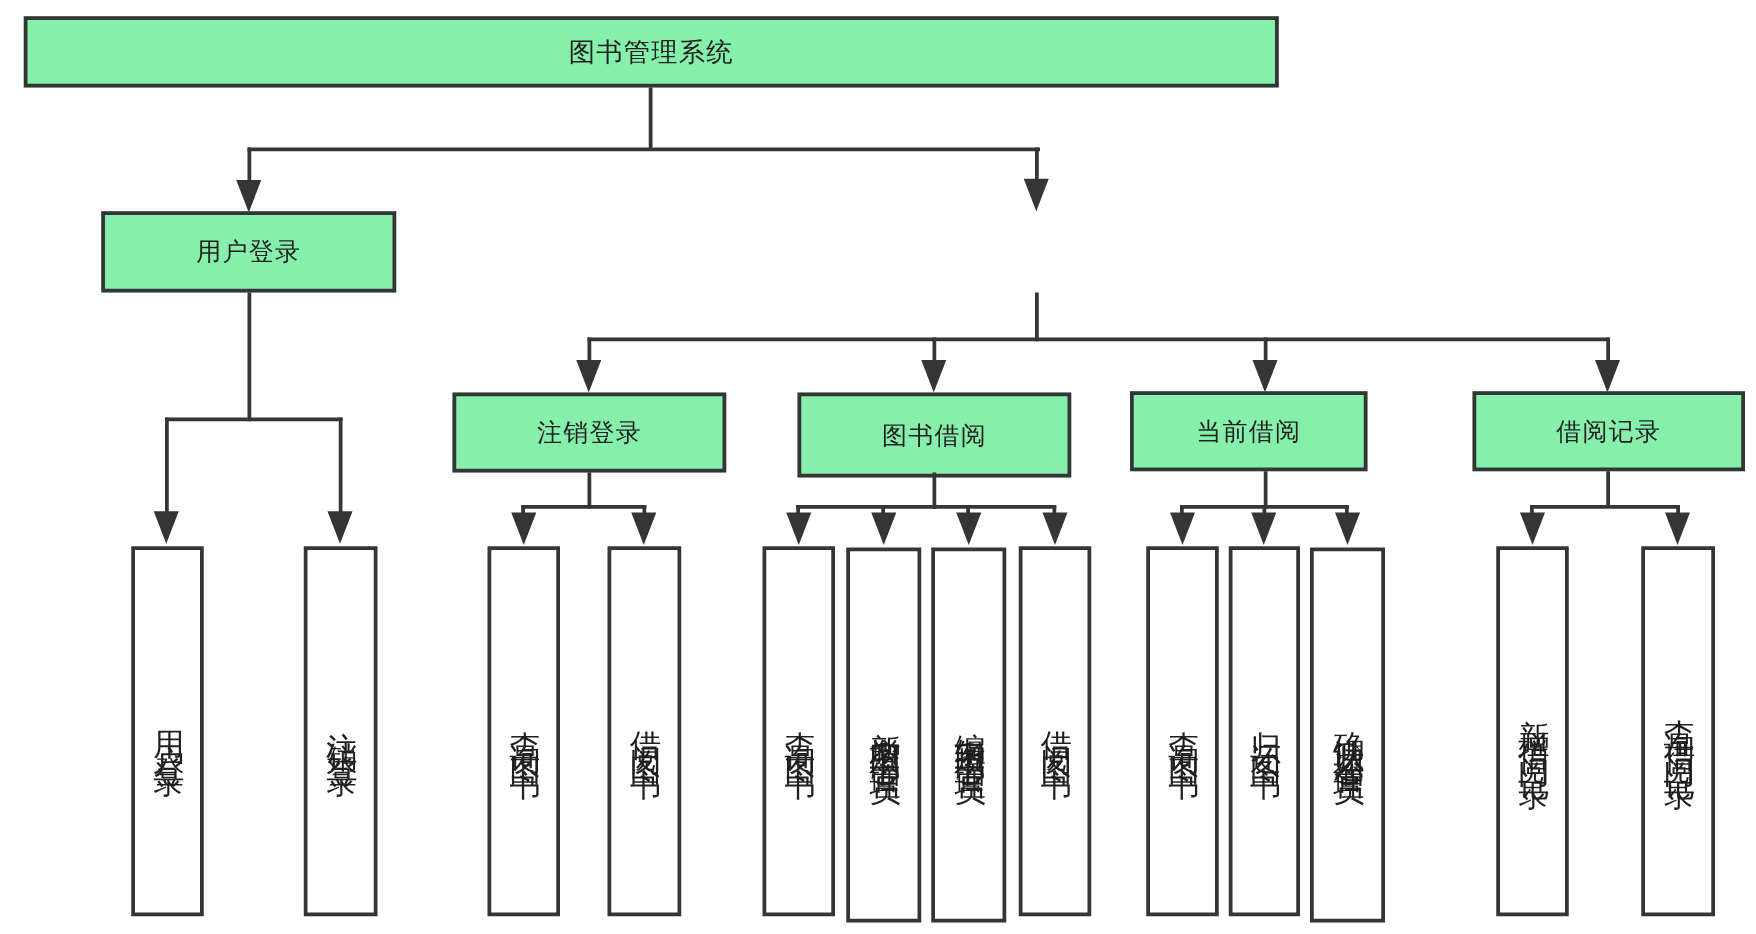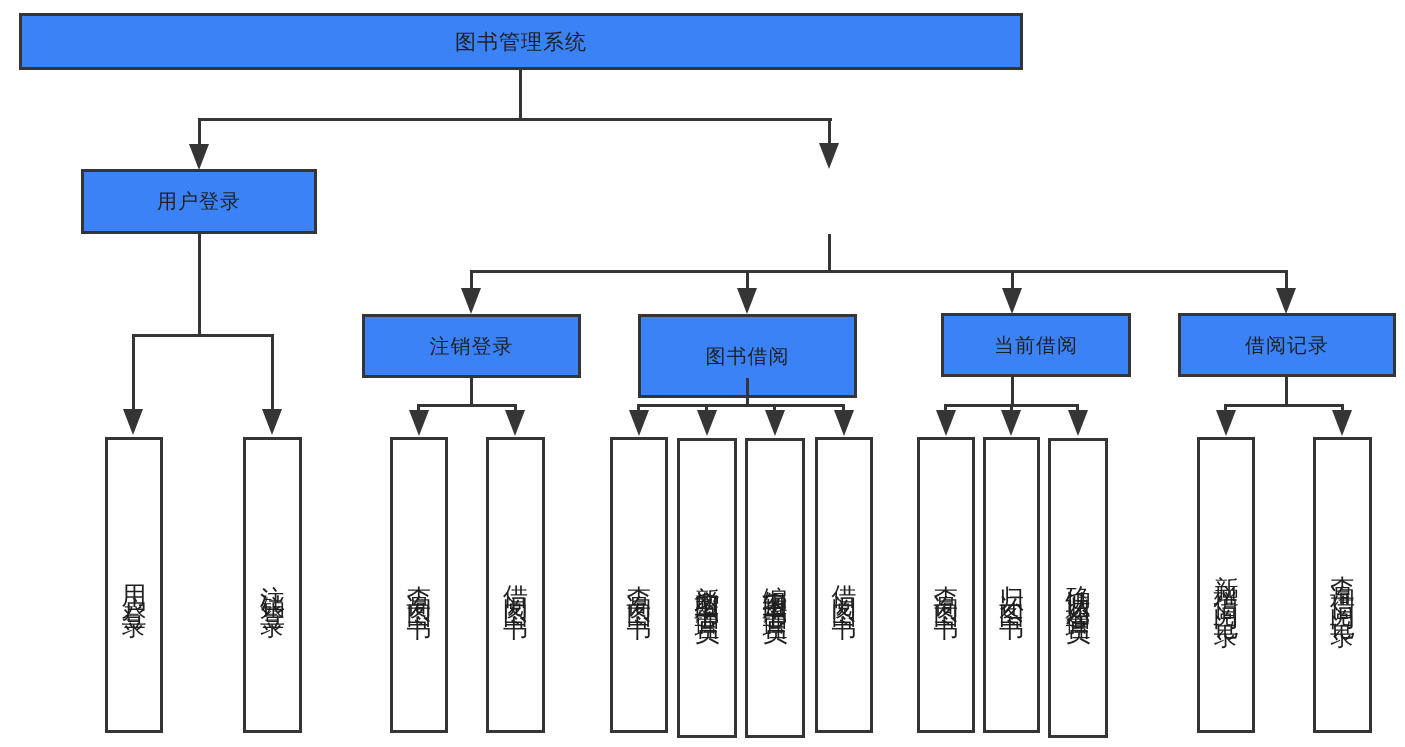--- a/index.html
+++ b/index.html
@@ -12,21 +12,21 @@
     position: relative;
     width: 1405px;
     height: 747px;
     background: #ffffff;
     overflow: hidden;
   }
   .box {
     position: absolute;
     box-sizing: border-box;
     border: 3px solid #353535;
-    background: #3b82f6;
+    background: #86efac;
     color: #1f1f1f;
     display: flex;
     align-items: center;
     justify-content: center;
     font-size: 20px;
     letter-spacing: 1px;
     white-space: nowrap;
   }
   .box.root { font-size: 21px; }
   .vbox {
@@ -104,22 +104,22 @@
   <div class="vline" style="left:470px;top:270px;height:21px;"></div>
   <div class="arrow" style="left:461px;top:288px;"></div>
   <div class="vline" style="left:746px;top:270px;height:21px;"></div>
   <div class="arrow" style="left:737px;top:288px;"></div>
   <div class="vline" style="left:1011px;top:270px;height:21px;"></div>
   <div class="arrow" style="left:1002px;top:288px;"></div>
   <div class="vline" style="left:1285px;top:270px;height:21px;"></div>
   <div class="arrow" style="left:1276px;top:288px;"></div>
 
   <div class="box" style="left:362px;top:314px;width:219px;height:64px;">注销登录</div>
-  <div class="box" style="left:638px;top:314px;width:219px;height:84px;">图书借阅</div>
-  <div class="box" style="left:904px;top:313px;width:190px;height:64px;margin-left:37px;">当前借阅</div>
+  <div class="box" style="left:638px;top:314px;width:219px;height:68px;">图书借阅</div>
+  <div class="box" style="left:904px;top:313px;width:190px;height:64px;">当前借阅</div>
   <div class="box" style="left:1178px;top:313px;width:218px;height:64px;">借阅记录</div>
 
   <div class="vline" style="left:470px;top:378px;height:29px;"></div>
   <div class="hline" style="left:417px;top:404px;width:100px;"></div>
   <div class="vline" style="left:417px;top:404px;height:9px;"></div>
   <div class="arrow" style="left:409px;top:410px;"></div>
   <div class="vline" style="left:514px;top:404px;height:9px;"></div>
   <div class="arrow" style="left:505px;top:410px;"></div>
 
   <div class="vline" style="left:746px;top:378px;height:29px;"></div>

